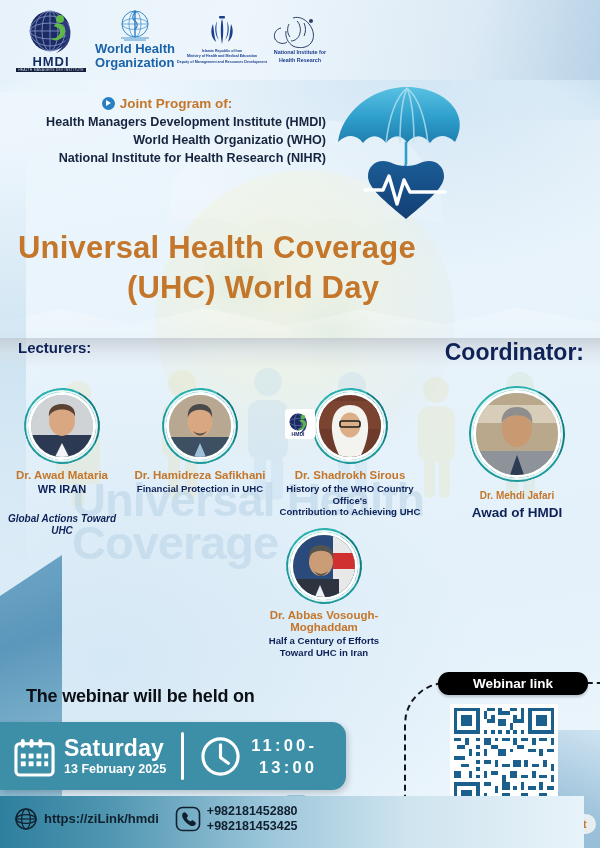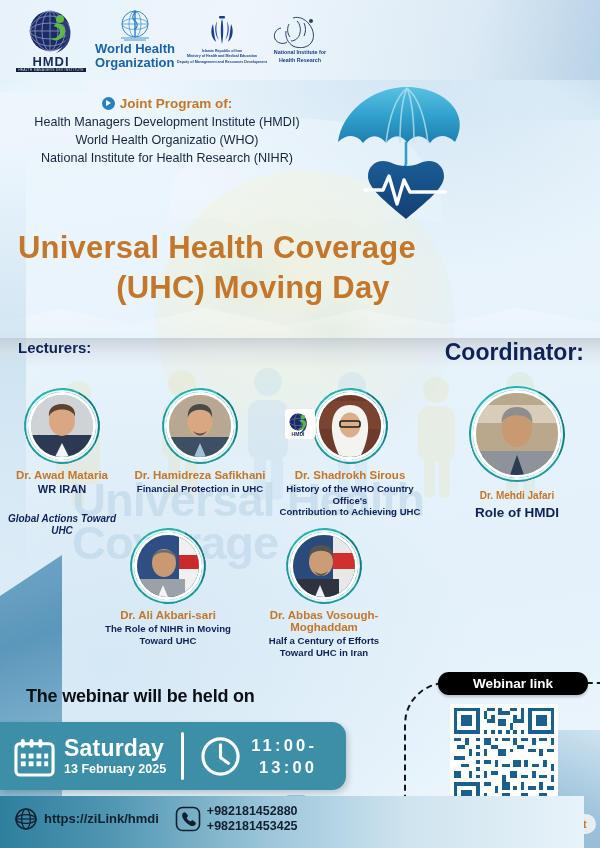--- a/index.html
+++ b/index.html
@@ -100,35 +100,35 @@
   .moh-text{ color:#1b3f8f; font-weight:700; font-size:3.6px; line-height:1.5; text-align:center; width:92px; }
   .nihr-text{ color:#1b3f8f; font-weight:700; font-size:5.4px; line-height:1.35; text-align:center; width:70px; margin-top:1px;}
 
   .hmdi-word{
     font-size:13px; font-weight:700; color:#132a5e; letter-spacing:1px; line-height:1;
   }
   .hmdi-sub{ font-size:3.4px; color:#2b3f6b; letter-spacing:.2px; background:#111c3a; color:#cfd8ea; padding:0 2px; }
 
   
   .joint{
-    position:absolute; left:8px; top:96px; width:318px; text-align:center;
+    position:absolute; left:8px; top:96px; width:318px; text-align:right;
   }
   .joint-head{
     display:flex; align-items:center; justify-content:center; gap:5px;
     font-size:13.5px; font-weight:700; color:#c4762a; margin-bottom:3px;
   }
   .play-icon{
     width:13px; height:13px; border-radius:50%;
     background:#2a7fc1; position:relative; display:inline-block; flex:0 0 auto;
   }
   .play-icon::after{
     content:""; position:absolute; left:4.6px; top:3.2px;
     border-left:5px solid #fff; border-top:3.3px solid transparent; border-bottom:3.3px solid transparent;
   }
-  .joint-line{ font-size:12.6px; font-weight:400; color:#17243f; line-height:1.42; }
+  .joint-line{ font-size:12.6px; font-weight:700; color:#17243f; line-height:1.42; }
 
   
   .umbrella-wrap{ position:absolute; left:332px; top:84px; width:150px; height:140px; }
 
   
   .main-title{
     position:absolute; left:18px; top:228px; width:470px;
     font-size:31px; font-weight:700; color:#c4762a; line-height:1.3;
     letter-spacing:.2px;
   }
@@ -406,21 +406,21 @@
       </g>
       <path d="M74 58 v22" stroke="#2e9ecb" stroke-width="2.6" fill="none"></path>
       <path d="M74 80 c-1 5 -5 6 -7 3" stroke="#2e9ecb" stroke-width="2.6" fill="none"></path>
       <path d="M74 135 C46 112 36 102 36 92 c0-9 7-15 15-15 c8 0 11 5 23 5 c12 0 15-5 23-5 c8 0 15 6 15 15 c0 10-10 20-38 43 Z" fill="url(#hrt)"></path>
       <path d="M33 106 h18 l6-14 l8 28 l7-24 l6 12 h35" stroke="#ffffff" stroke-width="3.4" fill="none" stroke-linejoin="round" stroke-linecap="round"></path>
     </svg>
   </div>
 
   <div class="main-title">
     <span class="l1">Universal Health Coverage</span>
-    <span class="l2">(UHC) Moving Day</span>
+    <span class="l2">(UHC) World Day</span>
   </div>
 
   <div class="sec-band"></div>
   <div class="sec-lect">Lecturers:</div>
   <div class="sec-coord">Coordinator:</div>
 
   <div class="person" style="left:4px; top:388px; width:116px;">
     <div class="avatar" style="width:76px;height:76px;">
       <div class="photo">
         <svg width="100%" height="100%" viewBox="0 0 62 62" preserveAspectRatio="xMidYMid slice">
@@ -470,40 +470,20 @@
         </svg>
       </div>
       <div class="ring"></div>
       <div class="ring2"></div>
     </div>
     <div class="p-name" style="font-size:11.5px;">Dr. Shadrokh Sirous</div>
     <div class="p-topic" style="font-size:9.6px;margin-top:2px;white-space:pre-line;">History of the WHO Country Office's
 Contribution to Achieving UHC</div>
   </div>
 
-  <div class="person" style="left:98px; top:528px; width:140px;">
-    <div class="avatar" style="width:76px;height:76px;">
-      <div class="photo">
-        <svg width="100%" height="100%" viewBox="0 0 62 62" preserveAspectRatio="xMidYMid slice">
-          <rect width="62" height="62" fill="#2f4f84"></rect>
-          <rect x="42" width="20" height="62" fill="#f0f0f0"></rect>
-          <rect x="42" y="20" width="20" height="14" fill="#cc2a2a"></rect>
-          <rect y="44" width="48" height="18" fill="#9aa2a8"></rect>
-          <path d="M26 50 l-5 12 h10 z" fill="#f4f4f4"></path>
-          <ellipse cx="27" cy="28" rx="12" ry="14" fill="#c99a72"></ellipse>
-          <path d="M15 25 c1-10 23-10 24 0 c1-3-1-6-4-8 -6-3-12-3-17 1 -2 2-3 4-3 7z" fill="#6a6a6a"></path>
-        </svg>
-      </div>
-      <div class="ring"></div>
-      <div class="ring2"></div>
-    </div>
-    <div class="p-name" style="font-size:11.5px;">Dr. Ali Akbari-sari</div>
-    <div class="p-topic" style="font-size:9.6px;margin-top:2px;white-space:pre-line;">The Role of NIHR in Moving
-Toward UHC</div>
-  </div>
 
   <div class="person" style="left:236px; top:528px; width:176px;">
     <div class="avatar" style="width:76px;height:76px;">
       <div class="photo">
         <svg width="100%" height="100%" viewBox="0 0 62 62" preserveAspectRatio="xMidYMid slice">
           <rect width="62" height="62" fill="#2b4a7c"></rect>
           <rect x="40" width="22" height="62" fill="#e8e8e8"></rect>
           <rect x="40" y="18" width="22" height="16" fill="#d03030"></rect>
           <rect y="44" width="46" height="18" fill="#2d3440"></rect>
           <path d="M27 50 l-5 12 h10 z" fill="#eef2f5"></path>
@@ -529,21 +509,21 @@
           <rect y="58" width="82" height="24" fill="#8d9399"></rect>
           <path d="M41 62 l-7 20 h14 z" fill="#2a3b52"></path>
           <ellipse cx="41" cy="36" rx="15" ry="18" fill="#c99a72"></ellipse>
           <path d="M26 32 c1-13 29-13 30 0 c2-11-5-18-15-18 s-17 7-15 18z" fill="#8e8e8e"></path>
         </svg>
       </div>
       <div class="ring"></div>
       <div class="ring2"></div>
     </div>
     <div class="p-name" style="font-size:10px;margin-top:8px;">Dr. Mehdi Jafari</div>
-    <div class="p-role" style="font-size:13.5px;margin-top:4px;">Role of HMDI</div>
+    <div class="p-role" style="font-size:13.5px;margin-top:4px;">Awad of HMDI</div>
   </div>
 
   <div class="held-on">The webinar will be held on</div>
 
   <div class="datebar">
     <svg class="cal-icon" viewBox="0 0 42 42">
       <g fill="#fff">
         <rect x="7" y="3" width="4" height="9" rx="2"></rect>
         <rect x="16" y="3" width="4" height="9" rx="2"></rect>
         <rect x="25" y="3" width="4" height="9" rx="2"></rect>

